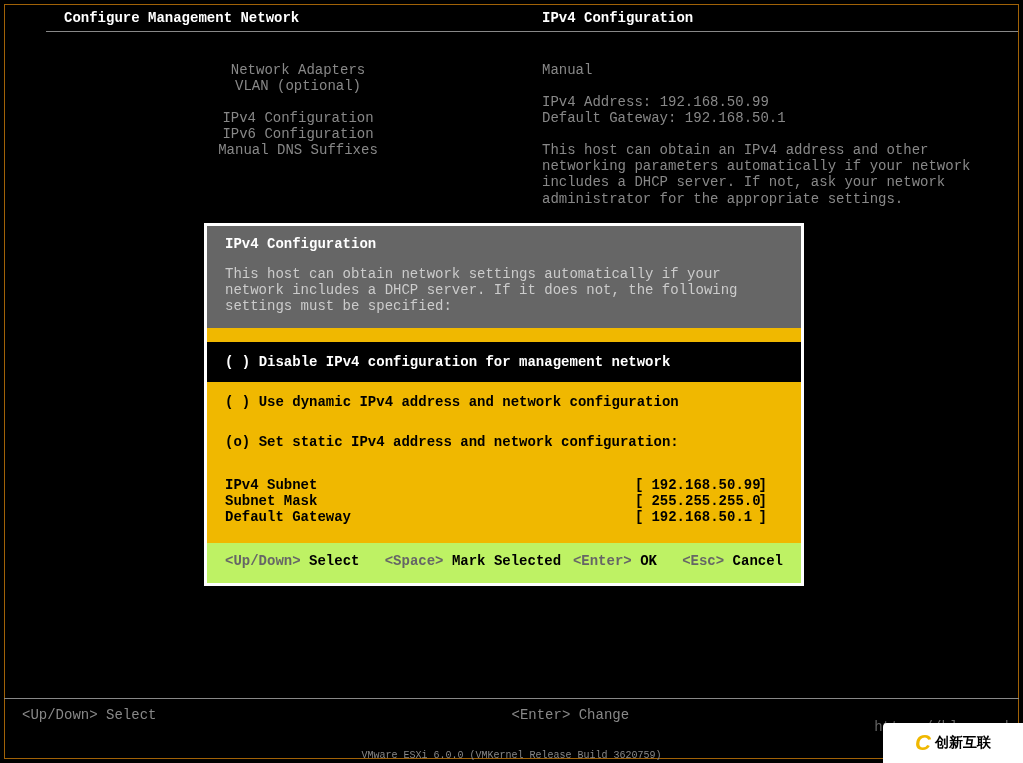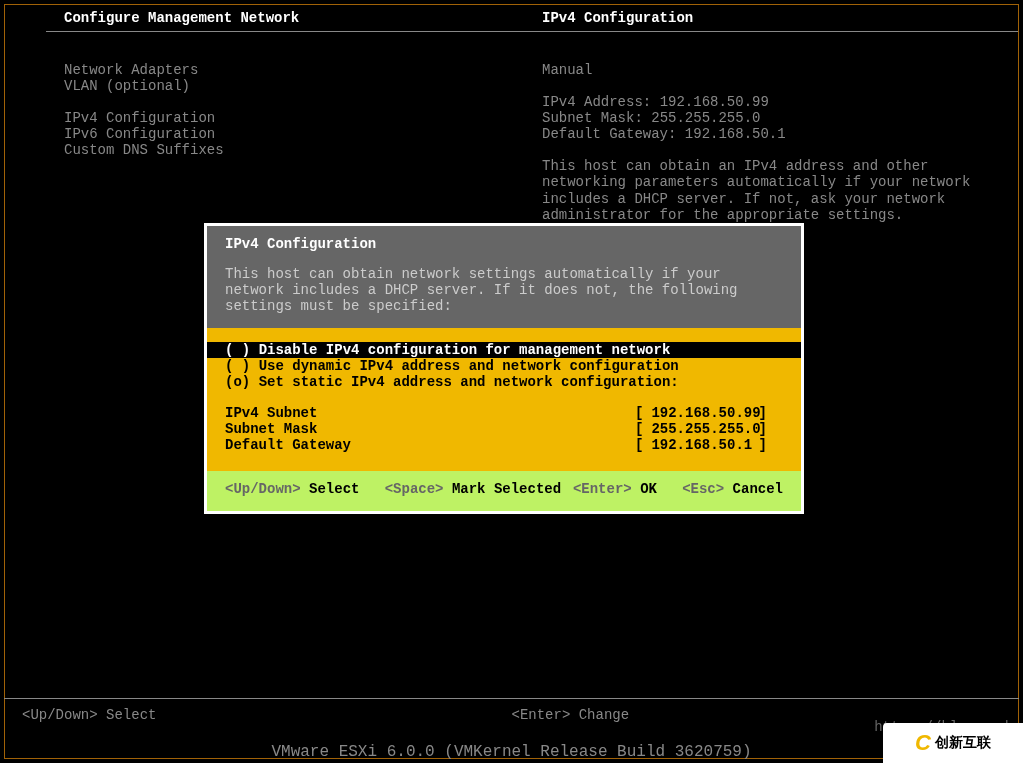--- a/index.html
+++ b/index.html
@@ -44,20 +44,21 @@
       font-weight: bold;
     }
     .main-content {
       display: flex;
       padding-top: 30px;
     }
     .left-panel {
       width: 50%;
       padding-left: 18px;
       color: #888;
+      text-align: center;
     }
     .left-panel .menu-item {
       line-height: 1.15;
     }
     .spacer {
       height: 16px;
     }
     .right-panel {
       width: 50%;
       padding-left: 10px;
@@ -98,21 +99,21 @@
     }
     .dialog-desc {
       color: #ccc;
       line-height: 1.15;
     }
     .dialog-body {
       background: #f0b800;
       padding: 14px 0 4px 0;
     }
     .option-row {
-      padding: 0 18px;
+      padding: 12px 18px;
       color: #000;
       line-height: 1.15;
       font-weight: bold;
       white-space: pre;
     }
     .option-row.selected {
       background: #000;
       color: #fff;
     }
     .fields-block {
@@ -182,21 +183,21 @@
       color: #666;
       font-size: 14px;
     }
     .version-bar {
       position: absolute;
       bottom: 2px;
       left: 0;
       right: 0;
       text-align: center;
       color: #888;
-      font-size: 16px;
+      font-size: 10px;
     }
     .logo-badge {
       position: absolute;
       bottom: 0;
       right: 0;
       width: 140px;
       height: 40px;
       background: #fff;
       display: flex;
       align-items: center;
@@ -222,35 +223,31 @@
     <div class="header-right">IPv4 Configuration</div>
   </div>
 
   <div class="main-content">
     <div class="left-panel">
       <div class="menu-item">Network Adapters</div>
       <div class="menu-item">VLAN (optional)</div>
       <div class="spacer"></div>
       <div class="menu-item">IPv4 Configuration</div>
       <div class="menu-item">IPv6 Configuration</div>
-      <div class="menu-item">Custom DNS Suffixes</div>
+      <div class="menu-item">Manual DNS Suffixes</div>
     </div>
 
     <div class="right-panel">
       <div class="info-line">Manual</div>
       <div class="spacer"></div>
       <div class="info-line">
         <span class="info-label">IPv4 Address:</span>
         <span class="info-value">192.168.50.99</span>
       </div>
       <div class="info-line">
-        <span class="info-label">Subnet Mask:</span>
-        <span class="info-value">255.255.255.0</span>
-      </div>
-      <div class="info-line">
         <span class="info-label">Default Gateway:</span>
         <span class="info-value">192.168.50.1</span>
       </div>
       <div class="description">This host can obtain an IPv4 address and other networking parameters automatically if your network includes a DHCP server. If not, ask your network administrator for the appropriate settings.</div>
     </div>
   </div>
 </div>
 
 <div class="dialog">
   <div class="dialog-header">

